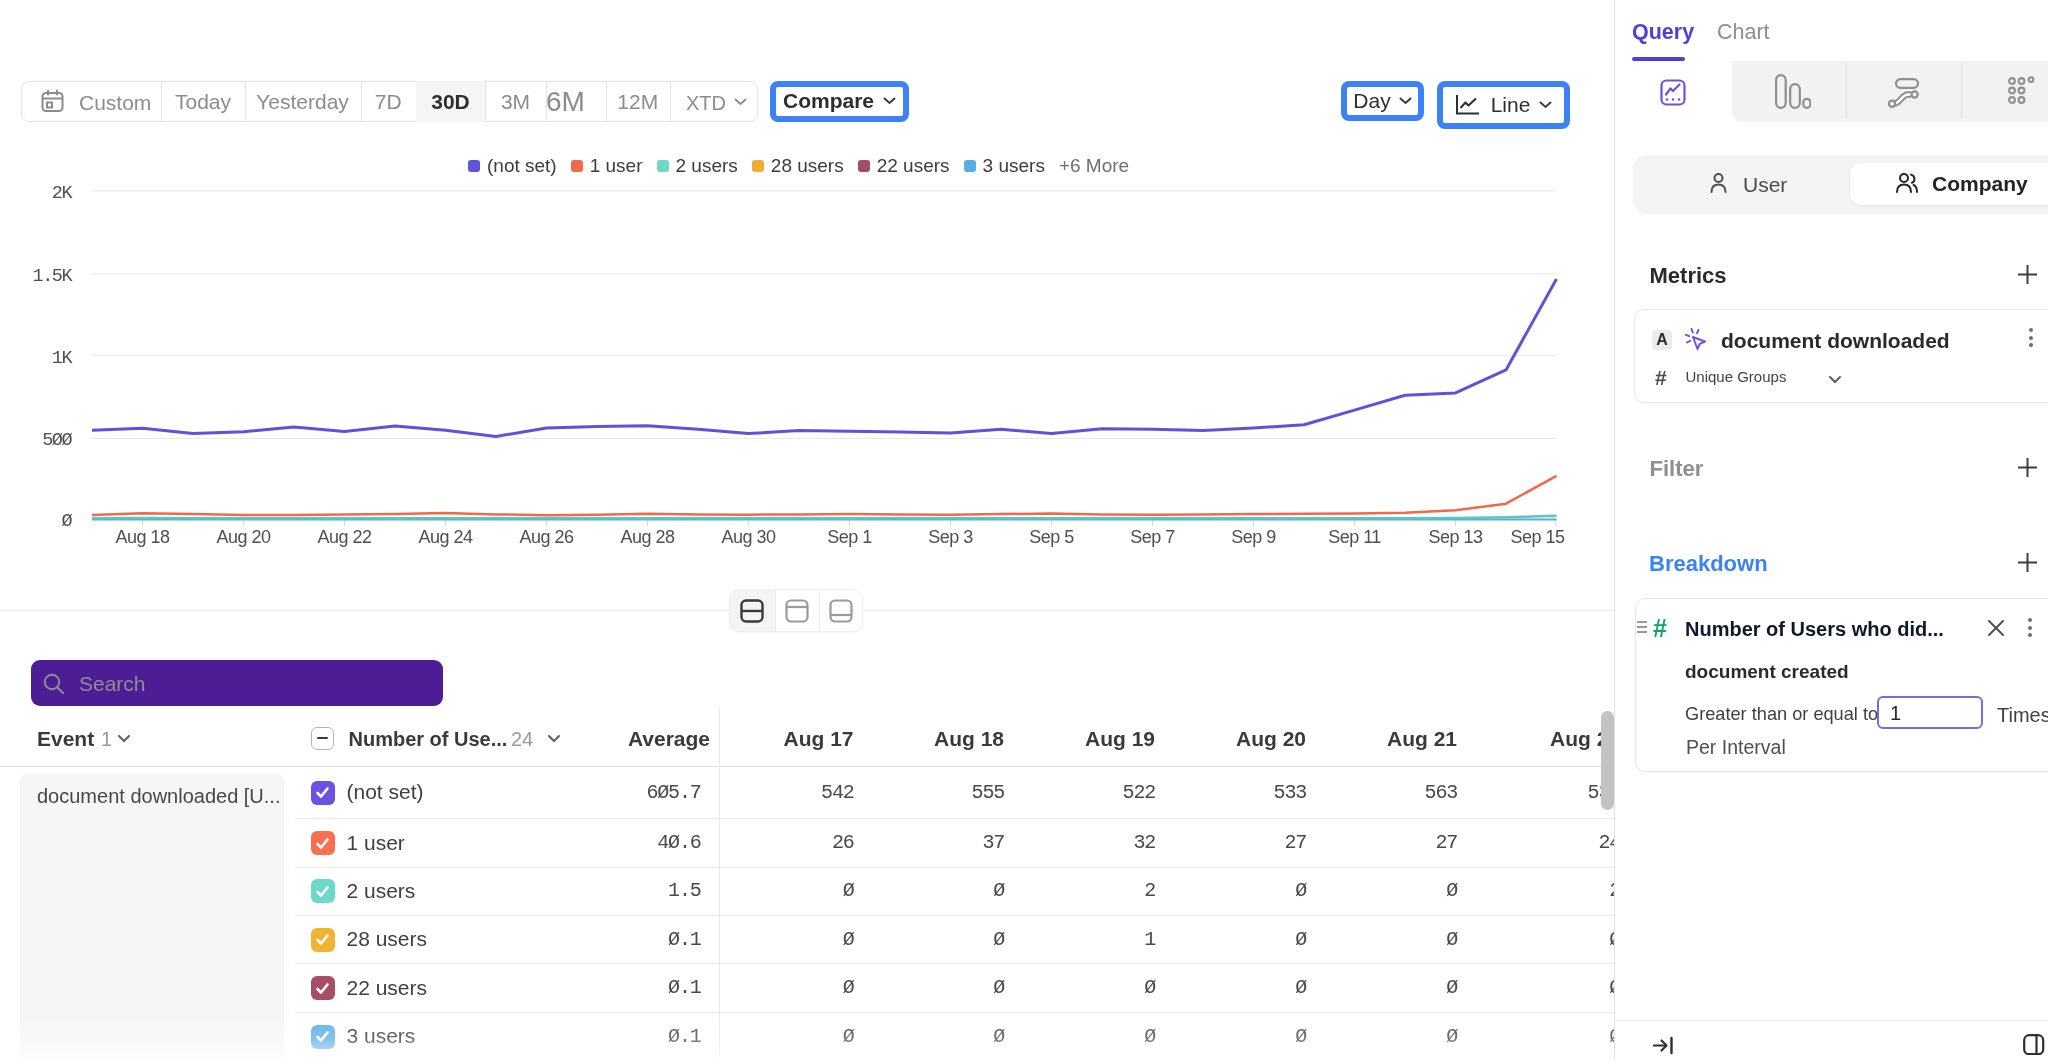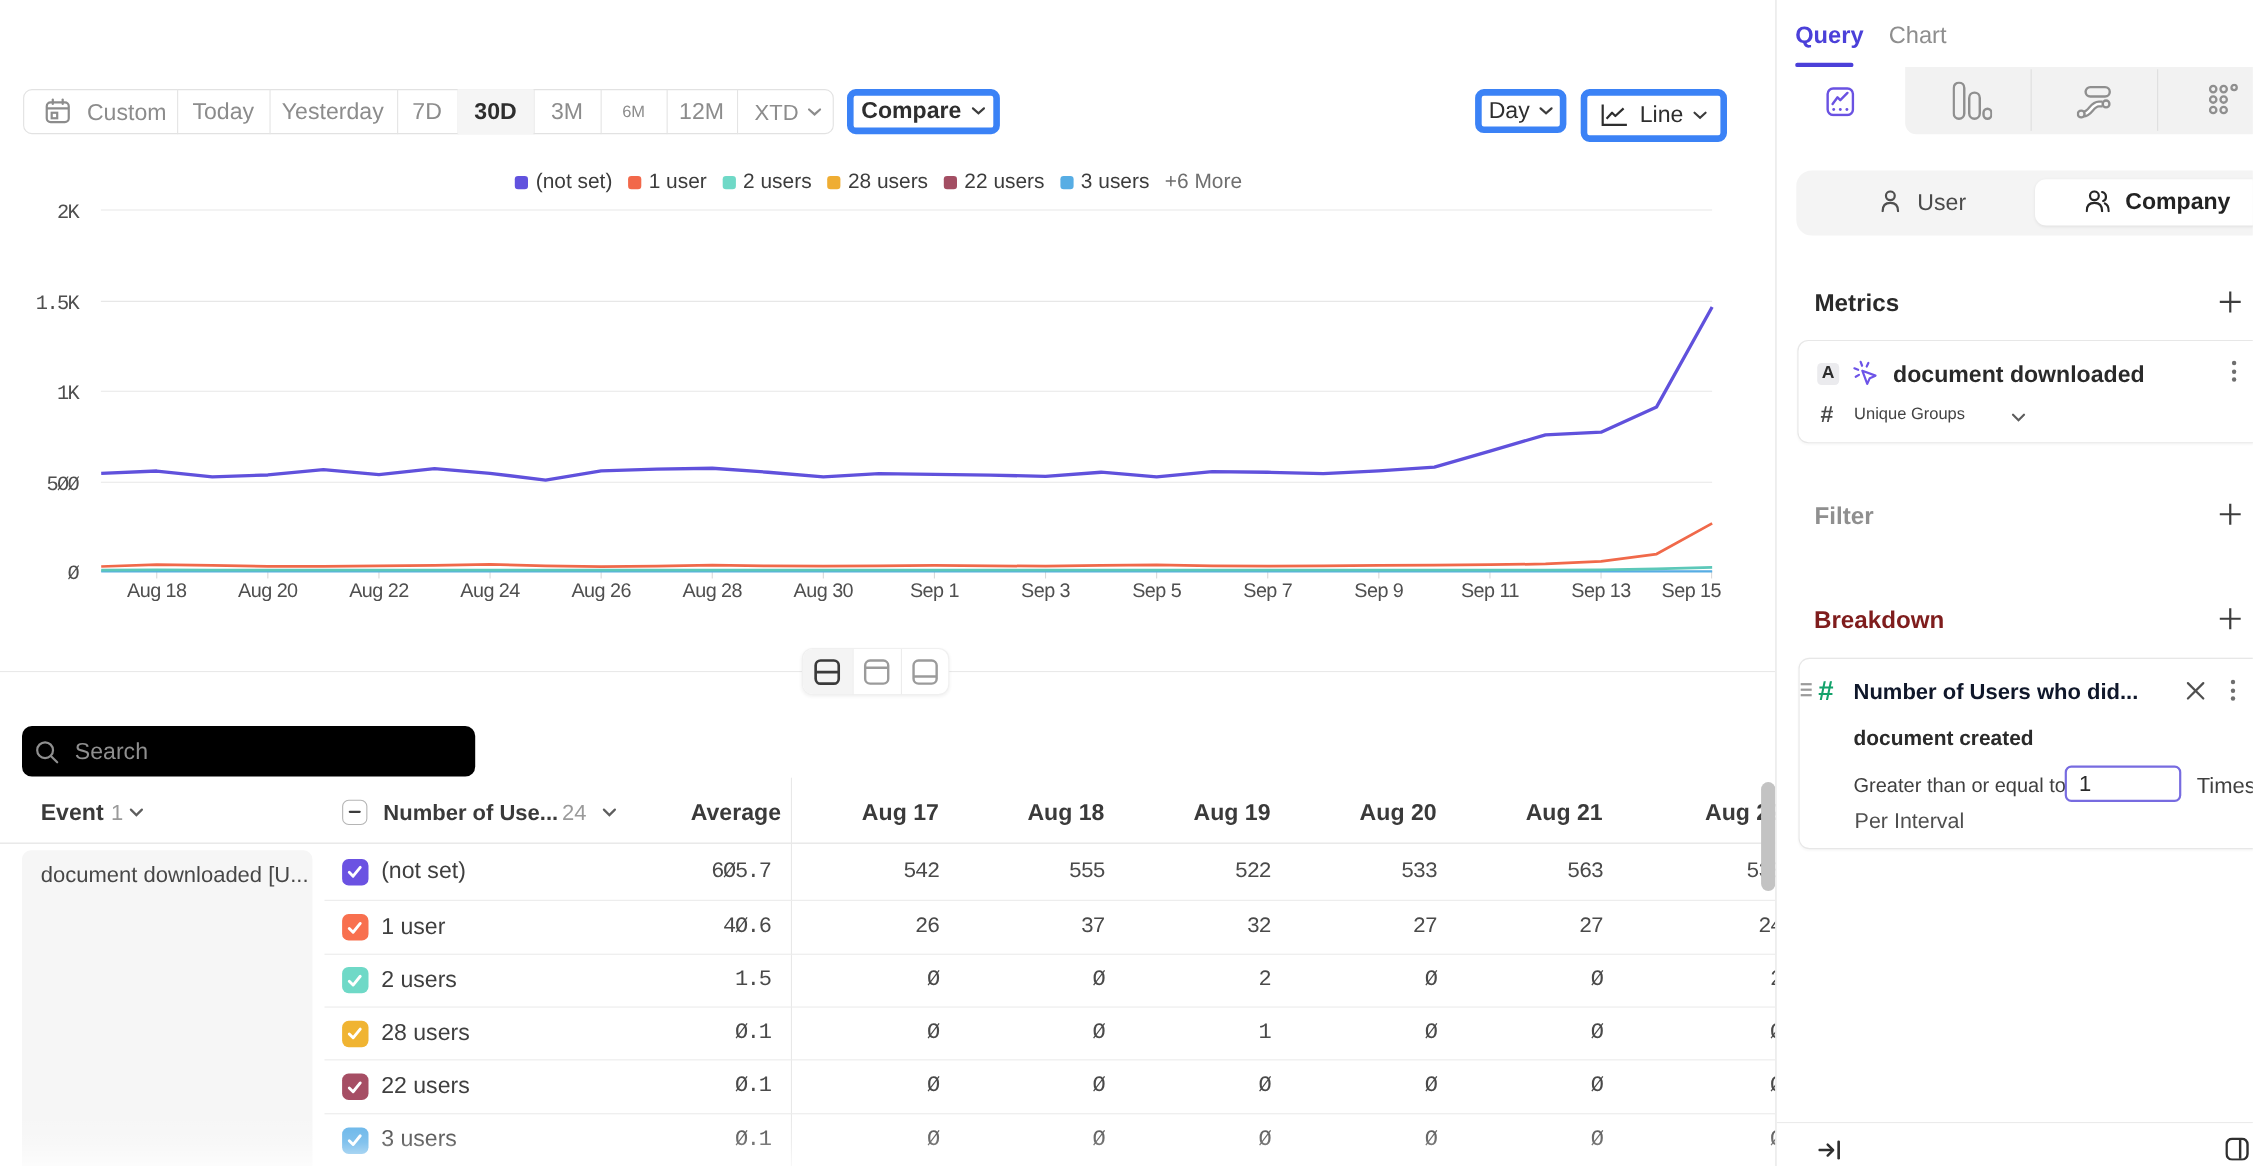--- a/index.html
+++ b/index.html
@@ -41,21 +41,21 @@
     <line x1="8" y1="1.5" x2="8" y2="5.5" stroke="#8c8c8c" stroke-width="2" stroke-linecap="round"></line>
     <line x1="17" y1="1.5" x2="17" y2="5.5" stroke="#8c8c8c" stroke-width="2" stroke-linecap="round"></line>
     <rect x="7" y="13.5" width="5" height="5" fill="none" stroke="#8c8c8c" stroke-width="2"></rect>
   </svg>
   <div class="abs" style="left:79px; top:91px; font-size:21px; color:#8c8c8c;">Custom</div>
   <div class="abs" style="left:161px; top:80.5px; width:84px; height:41px; line-height:41px; text-align:center; font-size:21px; color:#8c8c8c;">Today</div>
   <div class="abs" style="left:244.5px; top:80.5px; width:116px; height:41px; line-height:41px; text-align:center; font-size:21px; color:#8c8c8c;">Yesterday</div>
   <div class="abs" style="left:360.5px; top:80.5px; width:55.5px; height:41px; line-height:41px; text-align:center; font-size:21px; color:#8c8c8c;">7D</div>
   <div class="abs" style="left:416px; top:80.5px; width:69px; height:41px; line-height:41px; text-align:center; font-size:21px; font-weight:bold; color:#2e2e2e;">30D</div>
   <div class="abs" style="left:485px; top:80.5px; width:61px; height:41px; line-height:41px; text-align:center; font-size:21px; color:#8c8c8c;">3M</div>
-  <div class="abs" style="left:546px; top:80.5px; width:60px; height:41px; line-height:41px; text-align:center; font-size:15px; color:#8c8c8c;">6M</div>
+  <div class="abs" style="left:546px; top:80.5px; width:60px; height:41px; line-height:41px; font-size:28px; color:#8c8c8c;">6M</div>
   <div class="abs" style="left:606px; top:80.5px; width:63.5px; height:41px; line-height:41px; text-align:center; font-size:21px; color:#8c8c8c;">12M</div>
   <div class="abs" style="left:686px; top:91.5px; font-size:20px; color:#8c8c8c;">XTD</div>
   <svg class="abs" style="left:734px; top:98px;" width="13" height="8" viewBox="0 0 13 8">
       <path d="M1.5 1.5 L6.5 6 L11.5 1.5" fill="none" stroke="#8c8c8c" stroke-width="2" stroke-linecap="round"></path>
     </svg>
 
   <div class="btn abs" style="left:770px; top:80.5px; width:139px; height:41px;">
     <span style="font-size:21px; font-weight:bold; color:#2e2e2e;">Compare</span>
     <svg style="margin-left:9px;" width="13" height="8" viewBox="0 0 13 8">
         <path d="M1.5 1.5 L6.5 6 L11.5 1.5" fill="none" stroke="#3c3c3c" stroke-width="2" stroke-linecap="round"></path>
@@ -156,21 +156,21 @@
     <svg class="abs" style="left:54.5px; top:9px;" width="24" height="24" viewBox="0 0 24 24">
       <rect x="1.5" y="1.5" width="21" height="21" rx="4.5" fill="none" stroke="#9b9b9b" stroke-width="2.2"></rect>
       <line x1="1.5" y1="8" x2="22.5" y2="8" stroke="#9b9b9b" stroke-width="2.2"></line>
     </svg>
     <svg class="abs" style="left:99px; top:9px;" width="24" height="24" viewBox="0 0 24 24">
       <rect x="1.5" y="1.5" width="21" height="21" rx="4.5" fill="none" stroke="#9b9b9b" stroke-width="2.2"></rect>
       <line x1="1.5" y1="16" x2="22.5" y2="16" stroke="#9b9b9b" stroke-width="2.2"></line>
     </svg>
   </div>
 
-  <div class="abs" style="left:20px; top:660px; width:412px; height:46px; background:#000000; border-radius:9px;">
+  <div class="abs" style="left:31px; top:660px; width:412px; height:46px; background:#4c1d95; border-radius:9px;">
     <svg class="abs" style="left:11px; top:12px;" width="24" height="24" viewBox="0 0 24 24">
       <circle cx="10" cy="10" r="7.2" fill="none" stroke="#8f8f8f" stroke-width="2"></circle>
       <line x1="15.2" y1="15.2" x2="21" y2="21" stroke="#8f8f8f" stroke-width="2" stroke-linecap="round"></line>
     </svg>
     <div class="abs" style="left:48px; top:12px; font-size:21px; color:#8f8f8f;">Search</div>
   </div>
 
   <div class="abs hdr" style="left:37px; top:727px;">Event</div>
   <div class="abs" style="left:101px; top:728px; font-size:20px; color:#9a9a9a;">1</div>
   <svg class="abs" style="left:117px; top:733.5px;" width="14" height="9" viewBox="0 0 14 9">
@@ -377,21 +377,21 @@
   <svg class="abs" style="left:213px; top:375px;" width="14" height="9" viewBox="0 0 14 9">
       <path d="M2 2 L7 7 L12 2" fill="none" stroke="#5e5e5e" stroke-width="2" stroke-linecap="round"></path>
     </svg>
 
   <div class="abs" style="left:34.5px; top:456px; font-size:22px; font-weight:bold; color:#8f8f8f;">Filter</div>
   <svg class="abs" style="left:402px; top:457px;" width="21" height="21" viewBox="0 0 21 21">
     <line x1="10.5" y1="1" x2="10.5" y2="20" stroke="#3d3d3d" stroke-width="2"></line>
     <line x1="1" y1="10.5" x2="20" y2="10.5" stroke="#3d3d3d" stroke-width="2"></line>
   </svg>
 
-  <div class="abs" style="left:34px; top:551px; font-size:22px; font-weight:bold; color:#7f1d1d;">Breakdown</div>
+  <div class="abs" style="left:34px; top:551px; font-size:22px; font-weight:bold; color:#3b82f6;">Breakdown</div>
   <svg class="abs" style="left:402px; top:552px;" width="21" height="21" viewBox="0 0 21 21">
     <line x1="10.5" y1="1" x2="10.5" y2="20" stroke="#3d3d3d" stroke-width="2"></line>
     <line x1="1" y1="10.5" x2="20" y2="10.5" stroke="#3d3d3d" stroke-width="2"></line>
   </svg>
 
   <div class="abs" style="left:20px; top:597.5px; width:440px; height:174.5px; border:1px solid #e7e7e7; border-radius:10px; background:#fff; box-shadow:0 1px 2px rgba(0,0,0,0.03);"></div>
   <div class="abs" style="left:22px; top:621px;">
     <div style="width:10px;height:1.8px;background:#9a9a9a;margin-bottom:3.2px;"></div>
     <div style="width:10px;height:1.8px;background:#9a9a9a;margin-bottom:3.2px;"></div>
     <div style="width:10px;height:1.8px;background:#9a9a9a;"></div>

